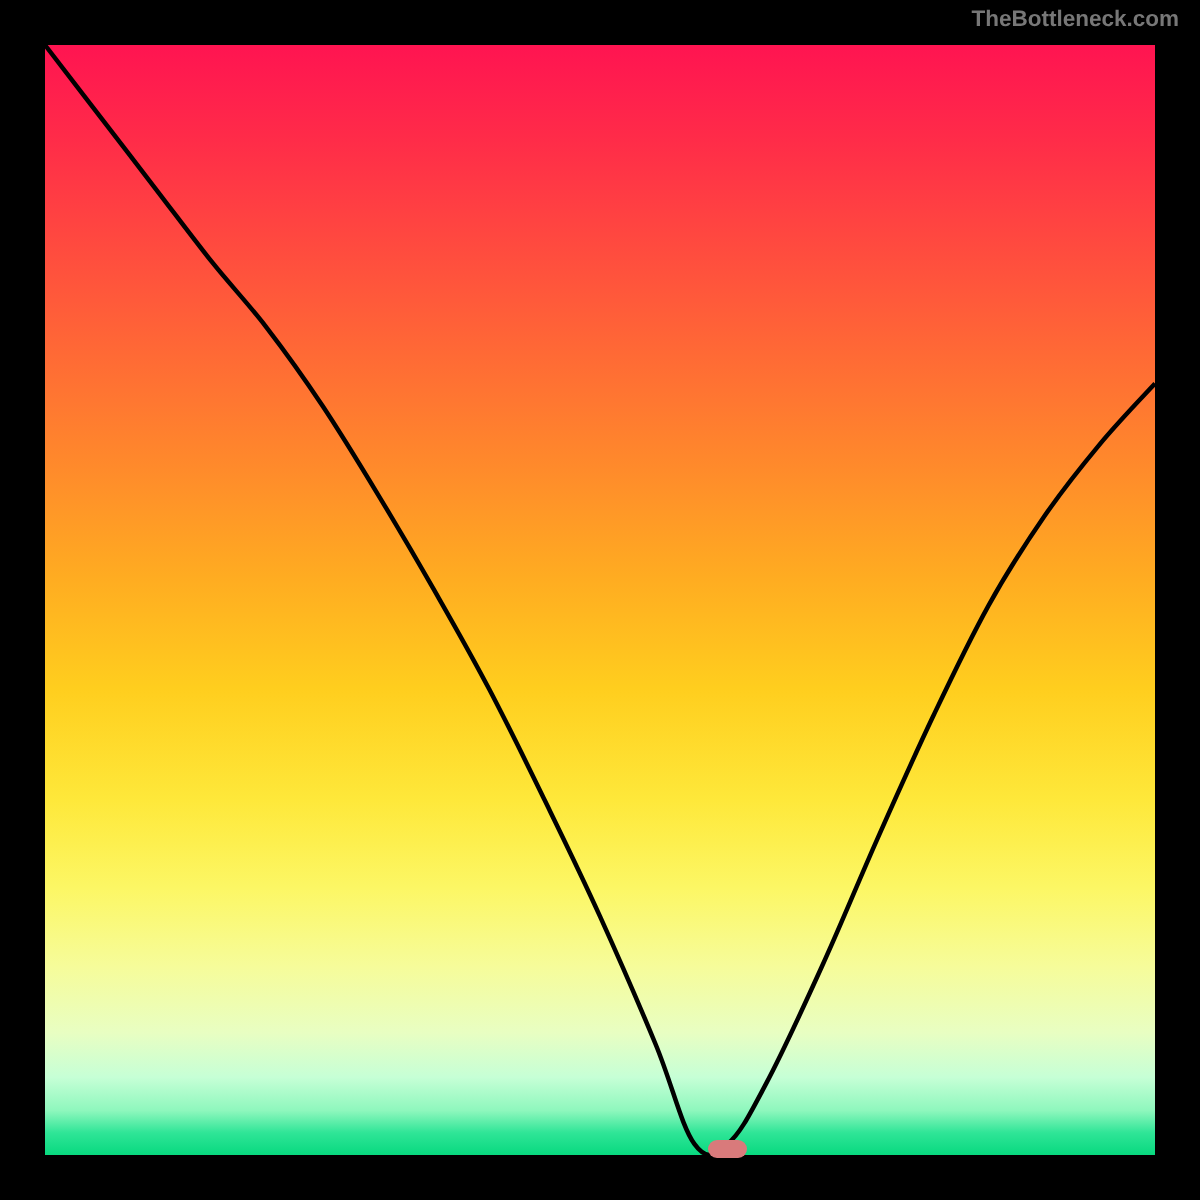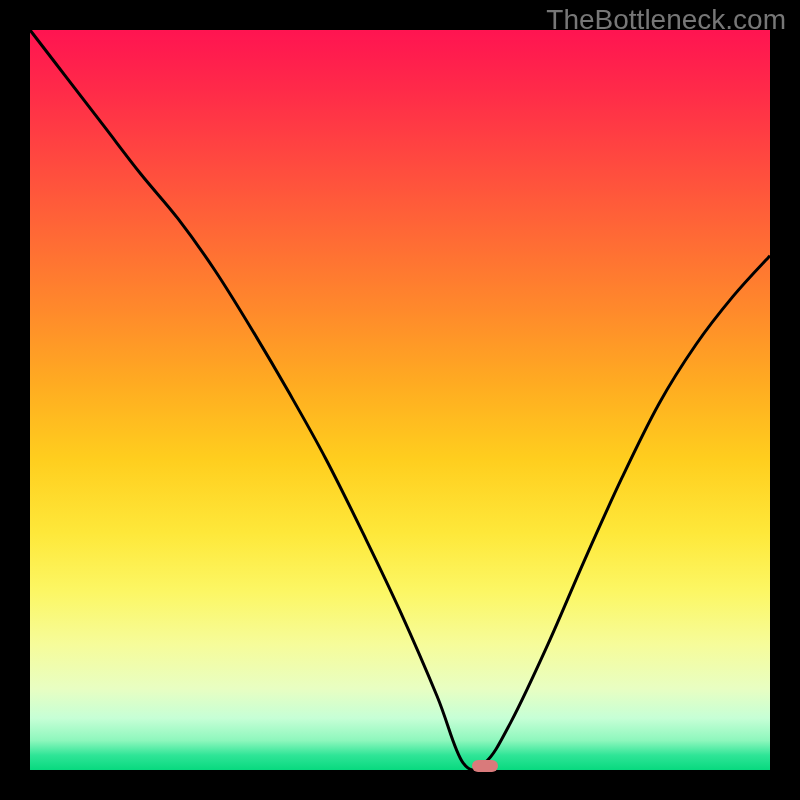--- a/index.html
+++ b/index.html
@@ -15,22 +15,22 @@
     top: 0;
     left: 0;
     width: 800px;
     height: 800px;
   }
   .watermark {
     position: absolute;
     top: 4px;
     right: 14px;
     font-family: Arial, Helvetica, sans-serif;
-    font-size: 28px;
-    font-weight: normal;
+    font-size: 15px;
+    font-weight: bold;
     color: #777;
     letter-spacing: 0px;
     text-align: center;
   }
   .plot-area {
     position: absolute;
     left: 30px;
     top: 30px;
     width: 740px;
     height: 740px;

